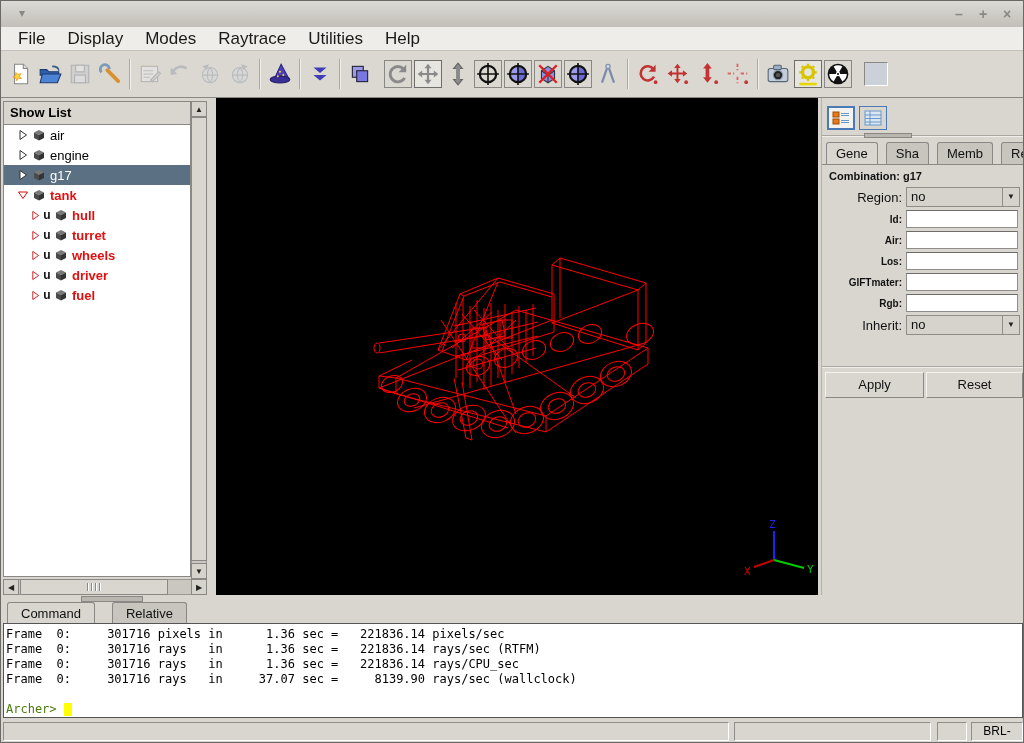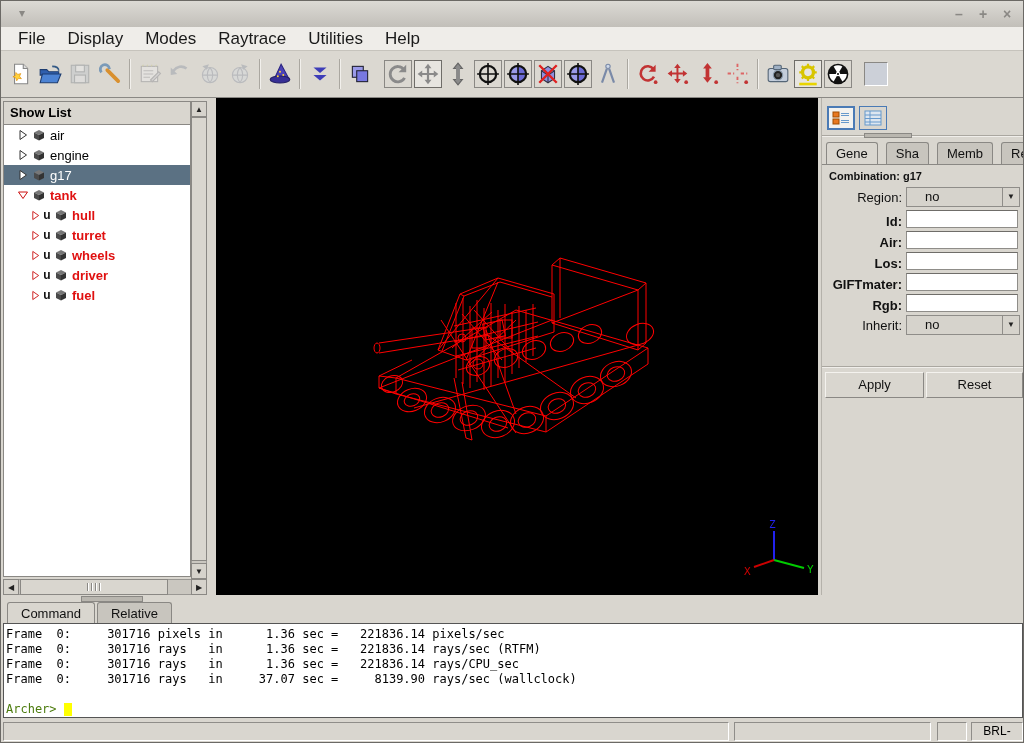--- a/index.html
+++ b/index.html
@@ -70,40 +70,40 @@
   #rp-sep1{position:absolute;left:0;top:37px;width:204px;height:1px;background:#aaa7a0;border-bottom:1px solid #f0eeea;}
   #rp-sash{position:absolute;left:42px;top:35px;width:48px;height:5px;background:#b9b6af;border:1px solid #8a8884;box-sizing:border-box;}
   #rp-tabs{position:absolute;left:4px;top:44px;width:200px;height:23px;display:flex;overflow:hidden;}
   .rtab{height:22px;line-height:22px;padding:0 9px;font-size:13px;color:#111;background:#c8c5be;
     border:1px solid #8a8884;border-bottom:none;border-radius:3px 3px 0 0;margin-right:8px;
     white-space:nowrap;cursor:default;}
   .rtab.active{background:#d9d6cf;position:relative;top:0;height:23px;}
   #rp-body{position:absolute;left:0px;top:66px;width:204px;height:200px;border-top:1px solid #8a8884;}
   #combination-line{position:absolute;left:7px;top:5px;font-size:11px;font-weight:bold;color:#111;}
   .frow{position:absolute;left:0;width:204px;height:21px;}
-  .flabel{position:absolute;left:0;width:80px;text-align:right;font-size:13px;font-weight:bold;color:#111;top:4px;}
+  .flabel{position:absolute;left:0;width:80px;text-align:right;font-size:10px;font-weight:bold;color:#111;top:4px;}
   .flabel.big{font-size:13px;font-weight:normal;top:3px;}
   .tfield{position:absolute;left:84px;top:0;width:112px;height:18px;background:#fff;
     border:1px solid #8f8d89;border-top-color:#6f6d69;box-sizing:border-box;font-size:12px;padding:1px 3px;
     font-family:"Liberation Sans",sans-serif;}
   .combo{position:absolute;left:84px;top:0;width:114px;height:20px;background:#d6d3cc;
-    border:1px solid #8f8d89;box-sizing:border-box;font-size:13px;color:#111;line-height:18px;padding-left:18px;}
+    border:1px solid #8f8d89;box-sizing:border-box;font-size:13px;color:#111;line-height:18px;padding-left:4px;}
   .combo .arrowbtn{position:absolute;right:0;top:0;width:16px;height:18px;background:#d6d3cc;
     border-left:1px solid #8f8d89;display:flex;align-items:center;justify-content:center;font-size:8px;color:#222;}
   #rp-btn-sep{position:absolute;left:0;top:268px;width:204px;height:1px;background:#aaa7a0;border-bottom:1px solid #f0eeea;}
   .rbtn{position:absolute;top:274px;height:26px;background:#d9d6cf;border:1px solid #8a8884;
     border-top-color:#f4f2ee;border-left-color:#f4f2ee;box-sizing:border-box;
     font-size:13px;color:#111;text-align:center;line-height:24px;cursor:default;}
   
   #main-sash{position:absolute;left:0;top:594px;width:1024px;height:8px;background:#d9d6cf;}
   #main-sash-handle{position:absolute;left:80px;top:1px;width:62px;height:6px;background:#b9b6af;border:1px solid #8a8884;box-sizing:border-box;}
   
   #console-tabs{position:absolute;left:6px;top:601px;display:flex;}
   .ctab{height:21px;line-height:21px;padding:0 13px;font-size:13px;color:#111;background:#c8c5be;
-    border:1px solid #8a8884;border-bottom:none;border-radius:3px 3px 0 0;margin-right:2px;cursor:default;}
+    border:1px solid #8a8884;border-bottom:none;border-radius:3px 3px 0 0;margin-right:17px;cursor:default;}
   .ctab.active{background:#d9d6cf;}
   #terminal{position:absolute;left:2px;top:622px;width:1020px;height:95px;background:#fff;
     border:1px solid #555;box-sizing:border-box;overflow:hidden;padding:3px 2px;}
   .tline{font-family:"DejaVu Sans Mono", monospace;font-size:12px;line-height:15px;
     color:#000;white-space:pre;}
   #prompt-line{margin-top:15px;}
   #prompt-text{color:#4d7c0f;}
   #cursor-block{display:inline-block;width:8px;height:13px;background:#ffff00;vertical-align:text-bottom;}
   
   #statusbar{position:absolute;left:0;top:719px;width:1024px;height:24px;background:#d9d6cf;}

